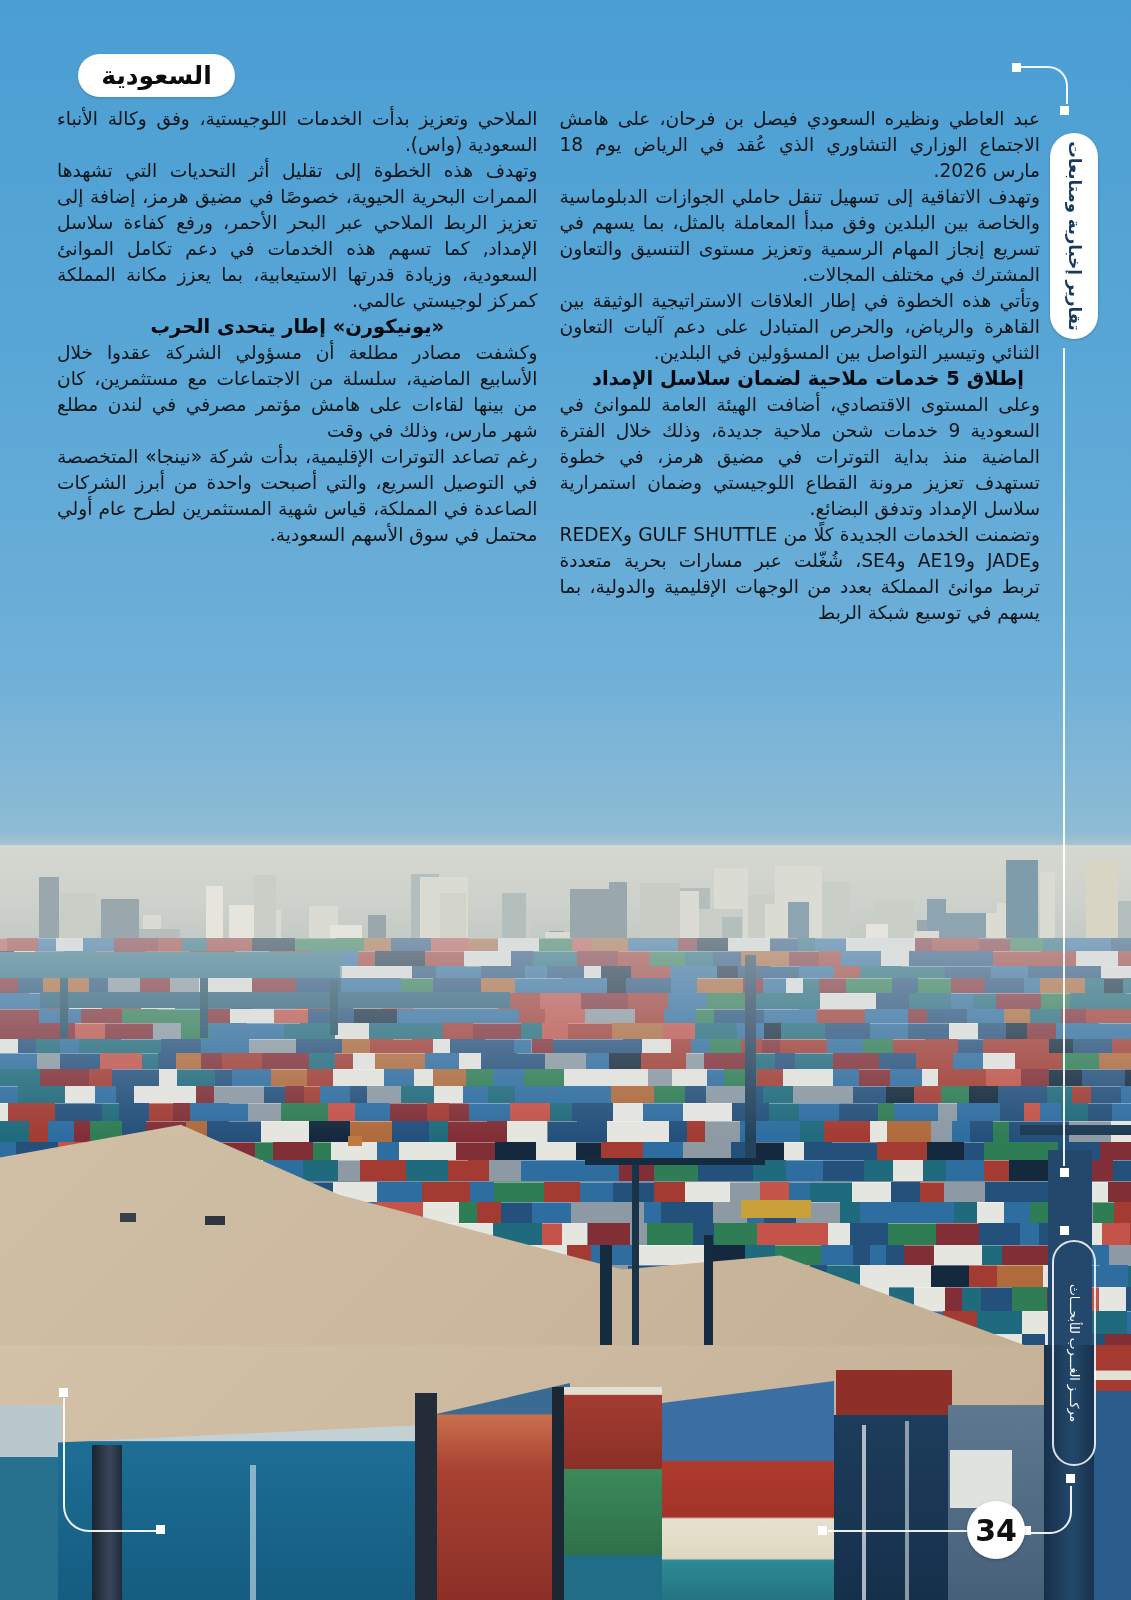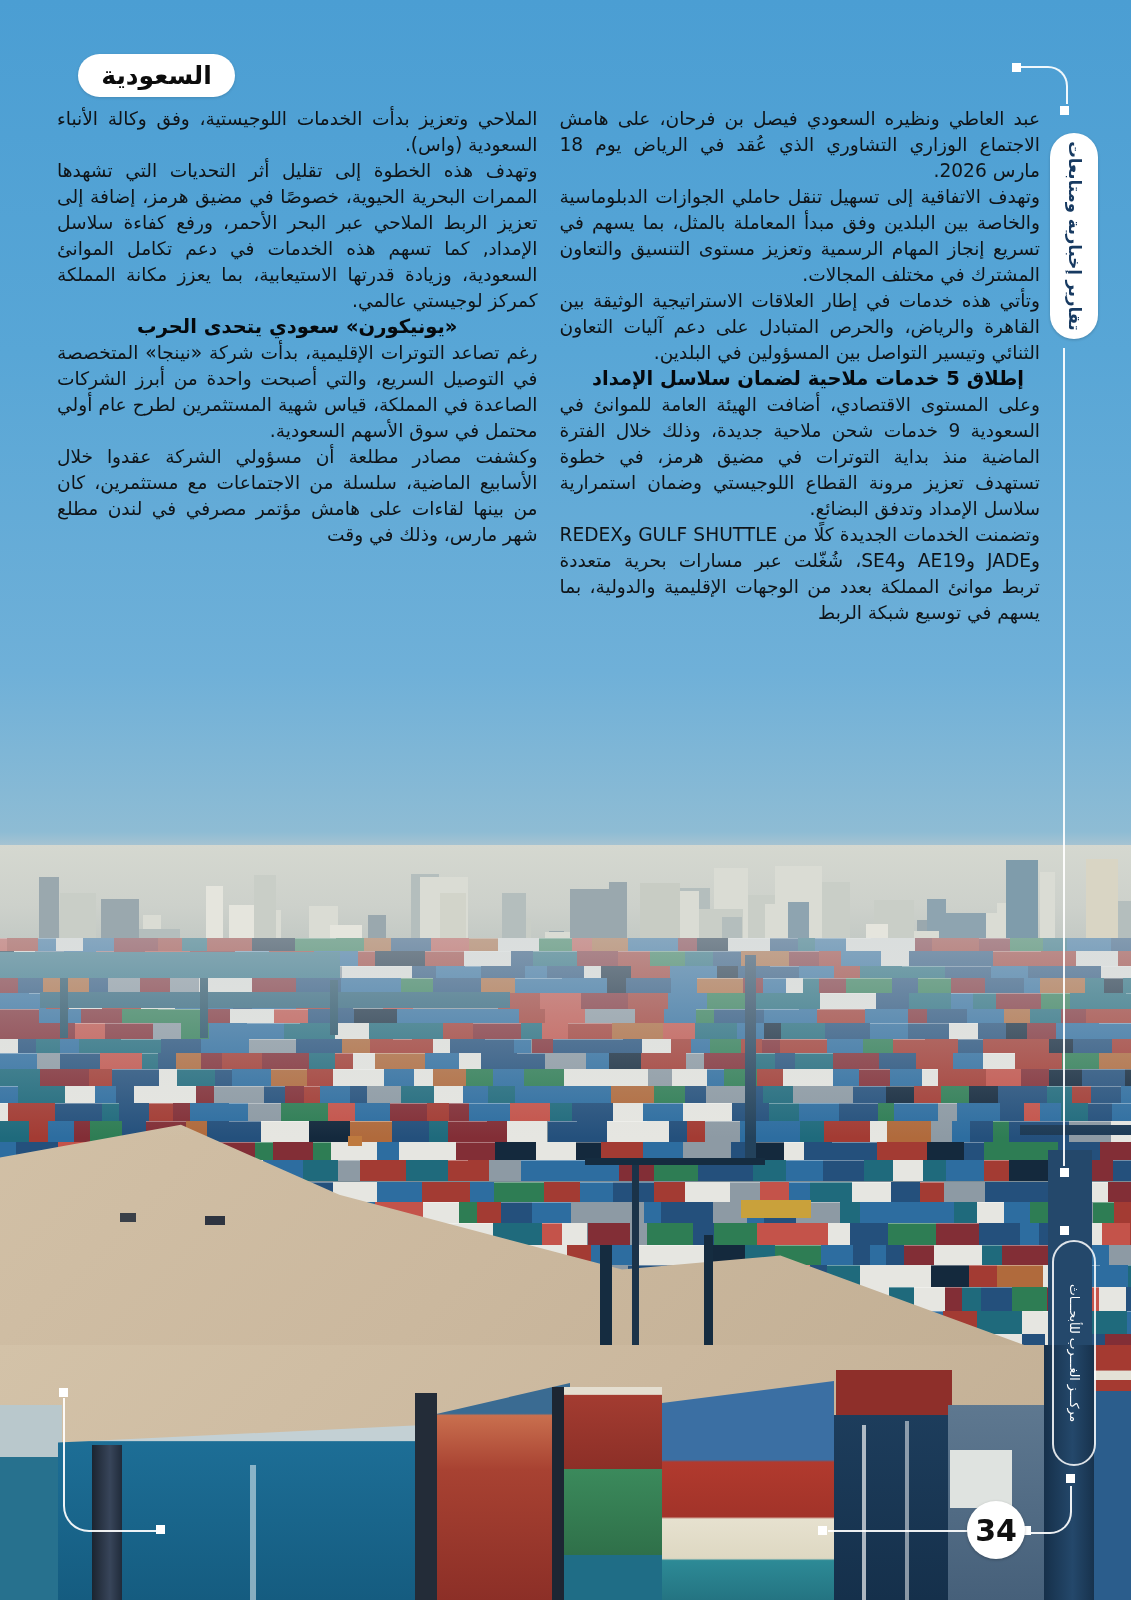--- a/index.html
+++ b/index.html
@@ -1088,25 +1088,25 @@
 </div>
 
 <div id="page-badge" class="abs">
   <span>34</span>
 </div>
 
 <div id="article" class="abs">
   <div class="col">
     <p>عبد العاطي ونظيره السعودي فيصل بن فرحان، على هامش الاجتماع الوزاري التشاوري الذي عُقد في الرياض يوم 18 مارس 2026.</p>
     <p>وتهدف الاتفاقية إلى تسهيل تنقل حاملي الجوازات الدبلوماسية والخاصة بين البلدين وفق مبدأ المعاملة بالمثل، بما يسهم في تسريع إنجاز المهام الرسمية وتعزيز مستوى التنسيق والتعاون المشترك في مختلف المجالات.</p>
-    <p>وتأتي هذه خدمات في إطار العلاقات الاستراتيجية الوثيقة بين القاهرة والرياض، والحرص المتبادل على دعم آليات التعاون الثنائي وتيسير التواصل بين المسؤولين في البلدين.</p>
+    <p>وتأتي هذه الخطوة في إطار العلاقات الاستراتيجية الوثيقة بين القاهرة والرياض، والحرص المتبادل على دعم آليات التعاون الثنائي وتيسير التواصل بين المسؤولين في البلدين.</p>
     <h3 class="indent">إطلاق 5 خدمات ملاحية لضمان سلاسل الإمداد</h3>
     <p>وعلى المستوى الاقتصادي، أضافت الهيئة العامة للموانئ في السعودية 9 خدمات شحن ملاحية جديدة، وذلك خلال الفترة الماضية منذ بداية التوترات في مضيق هرمز، في خطوة تستهدف تعزيز مرونة القطاع اللوجيستي وضمان استمرارية سلاسل الإمداد وتدفق البضائع.</p>
     <p>وتضمنت الخدمات الجديدة كلًا من GULF SHUTTLE وREDEX وJADE وAE19 وSE4، شُغّلت عبر مسارات بحرية متعددة تربط موانئ المملكة بعدد من الوجهات الإقليمية والدولية، بما يسهم في توسيع شبكة الربط</p>
   </div>
   <div class="col">
     <p>الملاحي وتعزيز بدأت الخدمات اللوجيستية، وفق وكالة الأنباء السعودية (واس).</p>
     <p>وتهدف هذه الخطوة إلى تقليل أثر التحديات التي تشهدها الممرات البحرية الحيوية، خصوصًا في مضيق هرمز، إضافة إلى تعزيز الربط الملاحي عبر البحر الأحمر، ورفع كفاءة سلاسل الإمداد, كما تسهم هذه الخدمات في دعم تكامل الموانئ السعودية، وزيادة قدرتها الاستيعابية، بما يعزز مكانة المملكة كمركز لوجيستي عالمي.</p>
-    <h3 class="center">«يونيكورن» سعودي يتحدى الحرب</h3>
+    <h3 class="center">«يونيكورن» إطار يتحدى الحرب</h3>
+    <p>وكشفت مصادر مطلعة أن مسؤولي الشركة عقدوا خلال الأسابيع الماضية، سلسلة من الاجتماعات مع مستثمرين، كان من بينها لقاءات على هامش مؤتمر مصرفي في لندن مطلع شهر مارس، وذلك في وقت</p>
     <p>رغم تصاعد التوترات الإقليمية، بدأت شركة «نينجا» المتخصصة في التوصيل السريع، والتي أصبحت واحدة من أبرز الشركات الصاعدة في المملكة، قياس شهية المستثمرين لطرح عام أولي محتمل في سوق الأسهم السعودية.</p>
-    <p>وكشفت مصادر مطلعة أن مسؤولي الشركة عقدوا خلال الأسابيع الماضية، سلسلة من الاجتماعات مع مستثمرين، كان من بينها لقاءات على هامش مؤتمر مصرفي في لندن مطلع شهر مارس، وذلك في وقت</p>
   </div>
 </div>
 
 </body></html>

